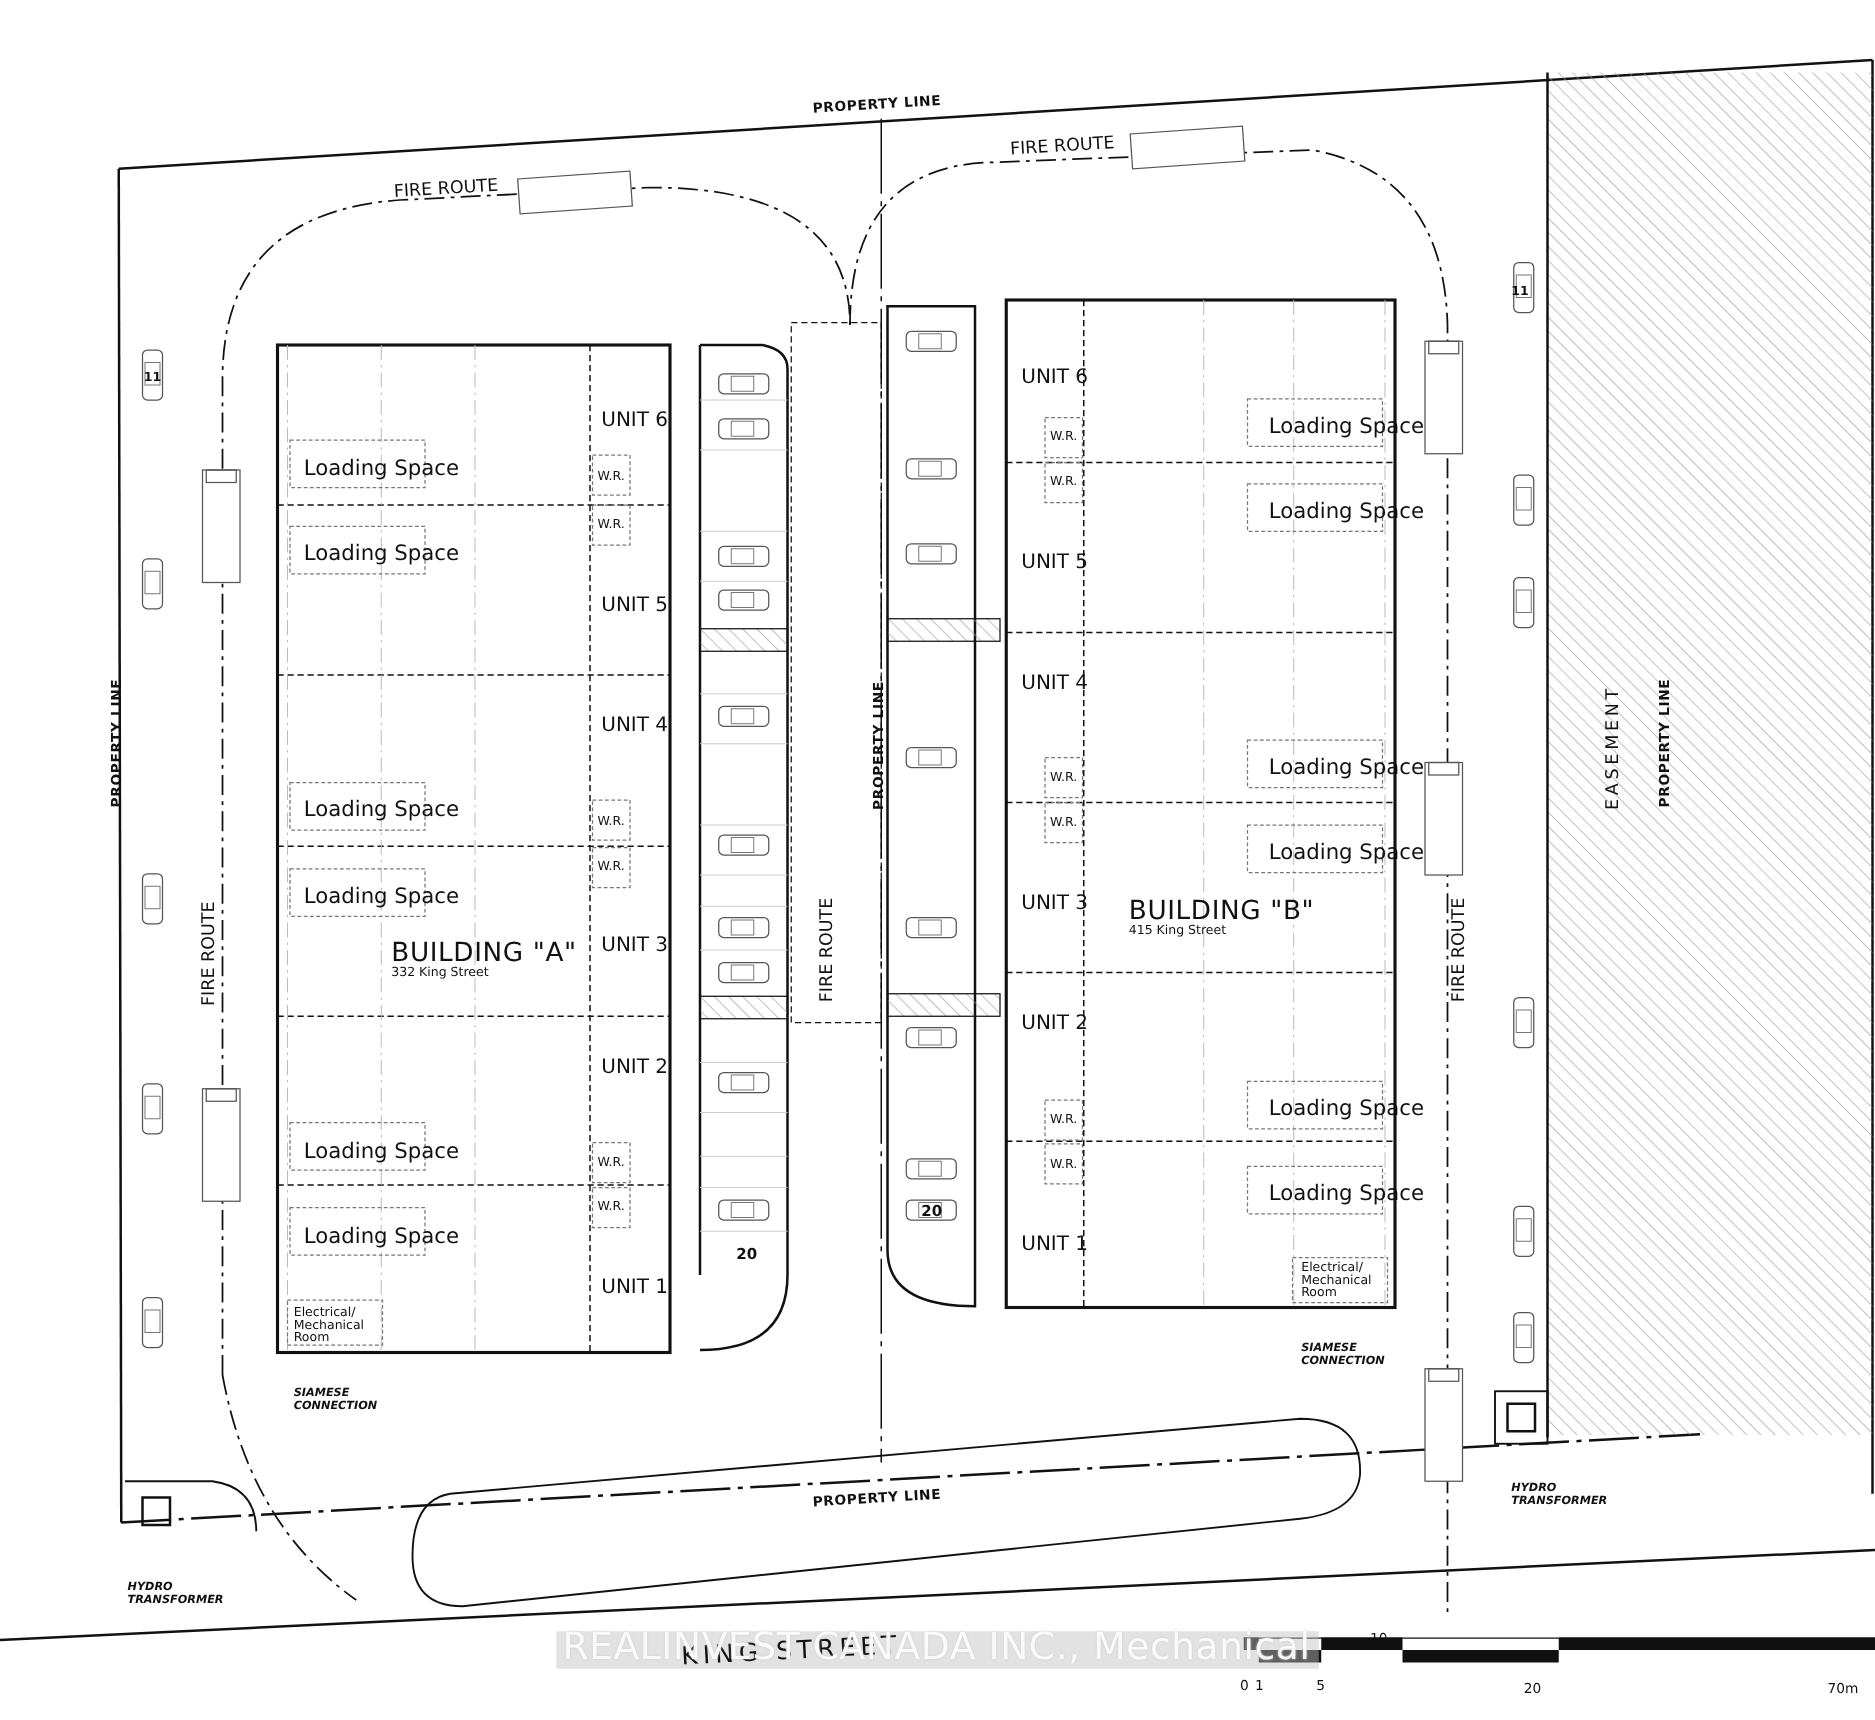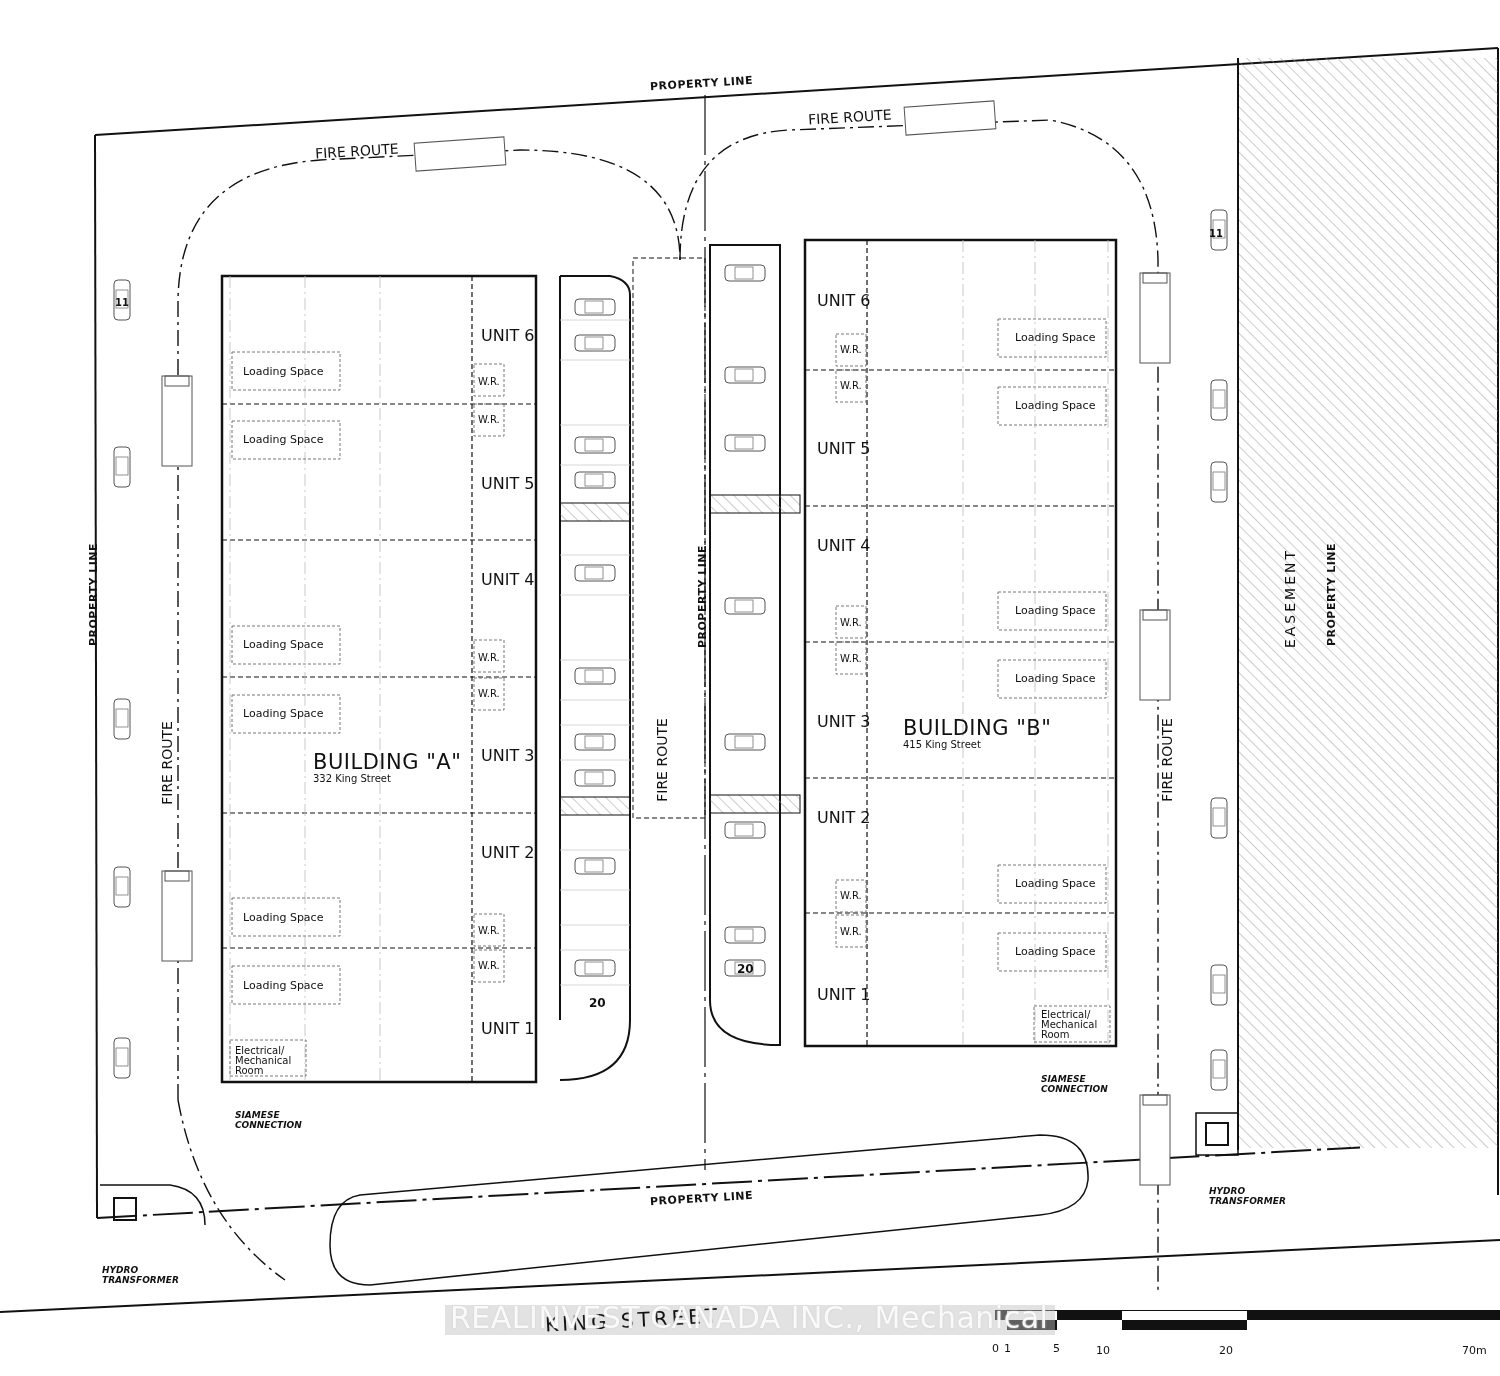--- a/index.html
+++ b/index.html
@@ -1,20 +1,20 @@
 <!DOCTYPE html>
 <html><head>
 <meta charset="utf-8">
 <style>
   html,body{margin:0;padding:0;background:#fff;}
   body{width:1500px;height:1376px;position:relative;overflow:hidden;font-family:"DejaVu Sans",sans-serif;color:#111;}
   svg{position:absolute;left:0;top:0;}
   .lbl{position:absolute;white-space:nowrap;color:#111;}
   .unit{font-size:16px;}
-  .ls{font-size:11px;}
+  .ls{font-size:17px;}
   .wr{font-size:10px;}
   .bld{font-size:21px;letter-spacing:0.5px;}
   .addr{font-size:10px;}
   .pl{font-size:11px;font-weight:bold;letter-spacing:0.5px;font-family:"DejaVu Sans",sans-serif;}
   .fr{font-size:14px;}
   .small{font-size:10px;line-height:10px;}
   .cap{font-size:9px;font-weight:bold;line-height:10px;font-style:italic;margin-top:24px;}
   .num{font-size:12px;font-weight:bold;}
   .scale{font-size:11px;}
   .water{font-size:30px;color:rgba(255,255,255,0.88);text-shadow:0 0 2px #ccc;letter-spacing:0.5px;}
@@ -320,15 +320,15 @@
   <div>HYDRO</div>
   <div>TRANSFORMER</div>
 </div>
 
 <div class="lbl street" style="left:545px;top:1308px;transform:rotate(-3deg);">KING STREET</div>
 <div class="lbl water" style="left:450px;top:1300px;">REALINVEST CANADA INC., Mechanical</div>
 
 <div class="lbl scale" style="left:992px;top:1342px;">0</div>
 <div class="lbl scale" style="left:1004px;top:1342px;">1</div>
 <div class="lbl scale" style="left:1053px;top:1342px;">5</div>
-<div class="lbl scale" style="left:1096px;top:1344px;">10</div>
+<div class="lbl scale" style="left:1096px;top:1304px;">10</div>
 <div class="lbl scale" style="left:1219px;top:1344px;">20</div>
 <div class="lbl scale" style="left:1462px;top:1344px;">70m</div>
 
 </body></html>

